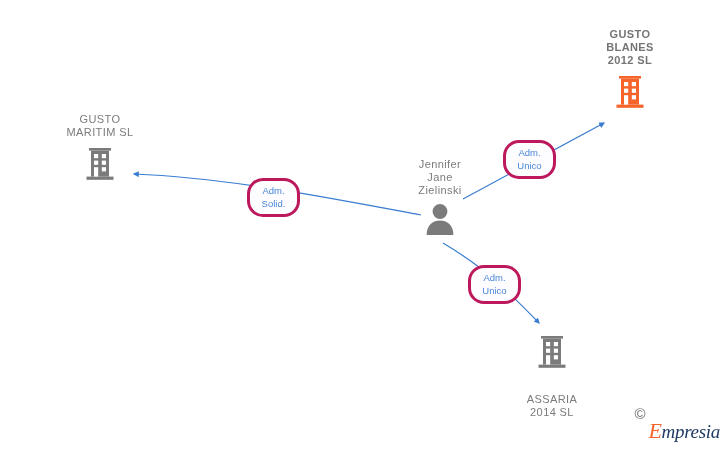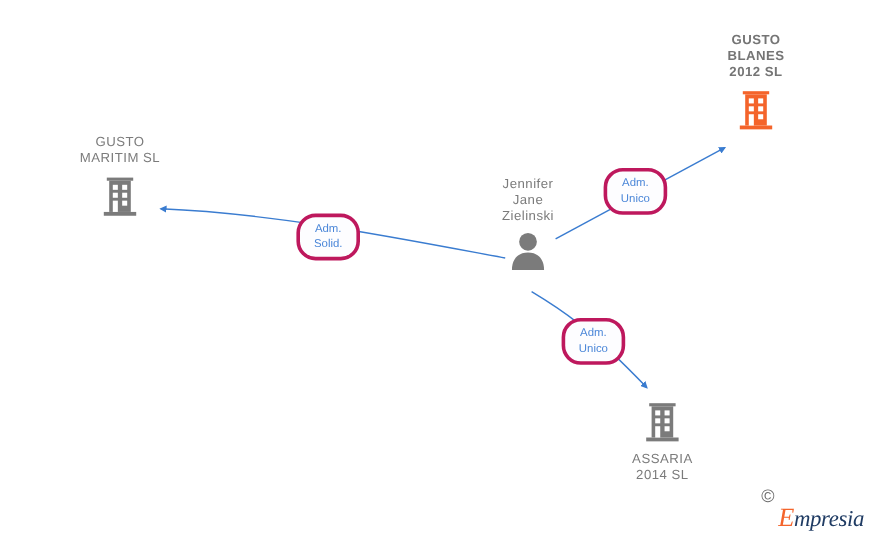--- a/index.html
+++ b/index.html
@@ -132,21 +132,21 @@
       <rect x="1.5" y="31.6" width="27" height="3.2" fill="#7b7b7b"></rect>
       <rect x="9" y="9" width="4.2" height="4.2" fill="#ffffff"></rect>
       <rect x="16.8" y="9" width="4.2" height="4.2" fill="#ffffff"></rect>
       <rect x="9" y="15.6" width="4.2" height="4.2" fill="#ffffff"></rect>
       <rect x="16.8" y="15.6" width="4.2" height="4.2" fill="#ffffff"></rect>
       <rect x="9" y="22.2" width="4.2" height="9.4" fill="#ffffff"></rect>
       <rect x="16.8" y="22.2" width="4.2" height="4.2" fill="#ffffff"></rect>
     </svg>
   </div>
 
-  <div class="node" style="left:392px; top:148px; width:96px;">
+  <div class="node" style="left:392px; top:158px; width:96px;">
     <div class="node-label">Jennifer
 Jane
 Zielinski</div>
     <svg class="node-icon" width="34" height="34" viewBox="0 0 34 34" style="margin-top:5px;">
       <circle cx="17" cy="9.5" r="7.4" fill="#7b7b7b"></circle>
       <path d="M 3.6 33 C 3.6 22.6, 10 18.4, 17 18.4 C 24 18.4, 30.4 22.6, 30.4 33 Z" fill="#7b7b7b"></path>
     </svg>
   </div>
 
   <div class="node" style="left:504px; top:333px; width:96px;">
@@ -154,21 +154,21 @@
       <rect x="4" y="3" width="22" height="2.6" fill="#7b7b7b"></rect>
       <rect x="6" y="5.6" width="18" height="26" fill="#7b7b7b"></rect>
       <rect x="1.5" y="31.6" width="27" height="3.2" fill="#7b7b7b"></rect>
       <rect x="9" y="9" width="4.2" height="4.2" fill="#ffffff"></rect>
       <rect x="16.8" y="9" width="4.2" height="4.2" fill="#ffffff"></rect>
       <rect x="9" y="15.6" width="4.2" height="4.2" fill="#ffffff"></rect>
       <rect x="16.8" y="15.6" width="4.2" height="4.2" fill="#ffffff"></rect>
       <rect x="9" y="22.2" width="4.2" height="9.4" fill="#ffffff"></rect>
       <rect x="16.8" y="22.2" width="4.2" height="4.2" fill="#ffffff"></rect>
     </svg>
-    <div class="node-label" style="margin-top:6px;">ASSARIA
+    <div class="node-label" style="margin-top:22px;">ASSARIA
 2014  SL</div>
   </div>
 
   <div class="edge-label" style="left:503px; top:140px; width:53px;">Adm.
 Unico</div>
 
   <div class="edge-label" style="left:247px; top:178px; width:53px;">Adm.
 Solid.</div>
 
   <div class="edge-label" style="left:468px; top:265px; width:53px;">Adm.

